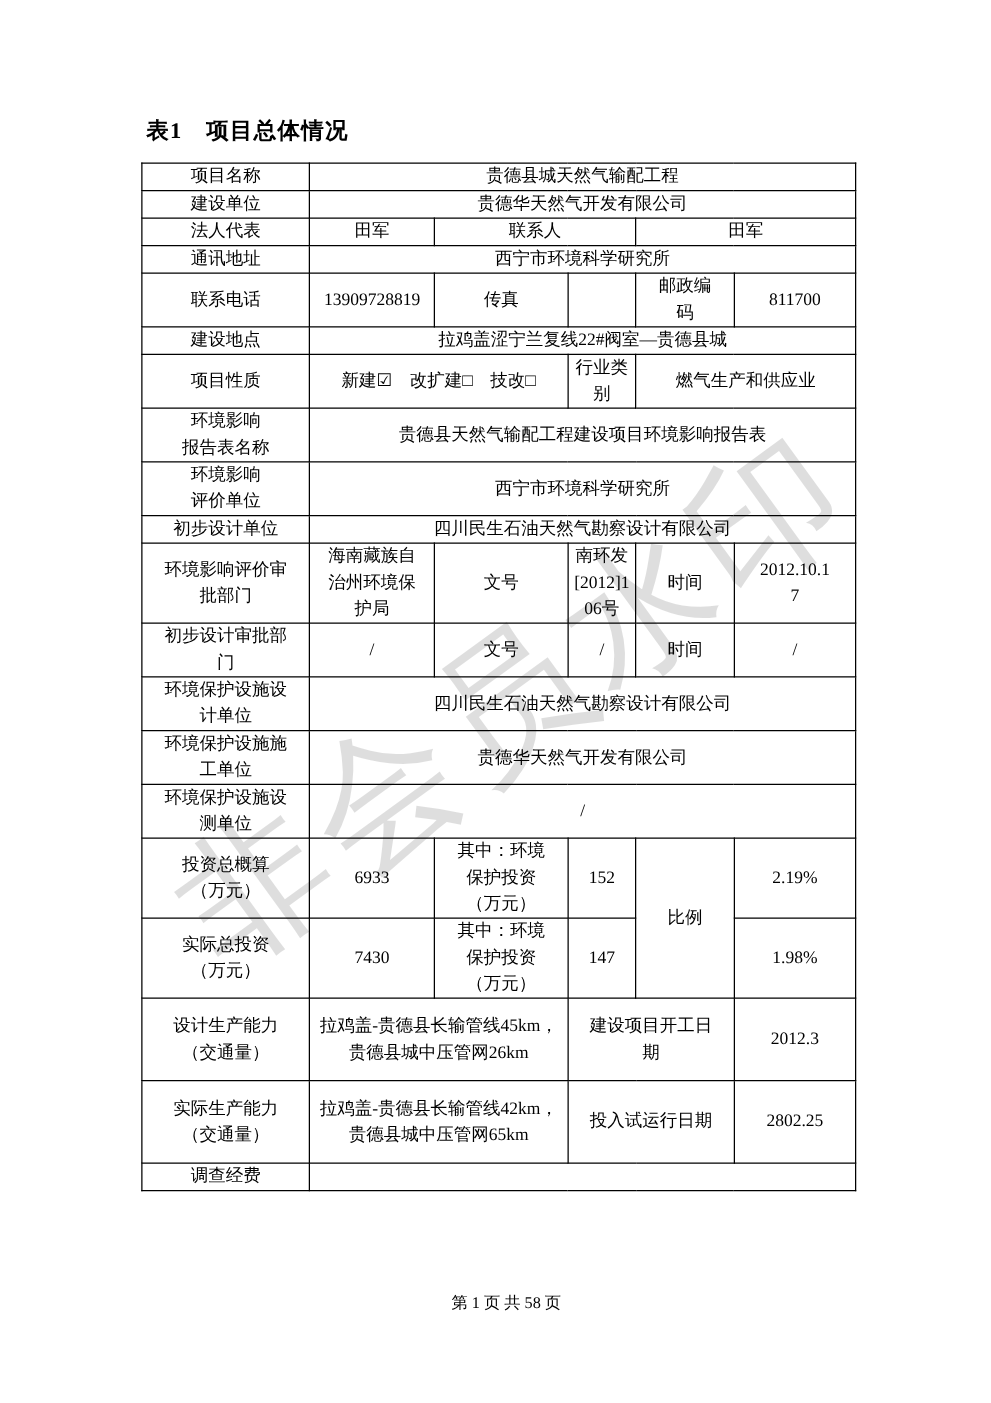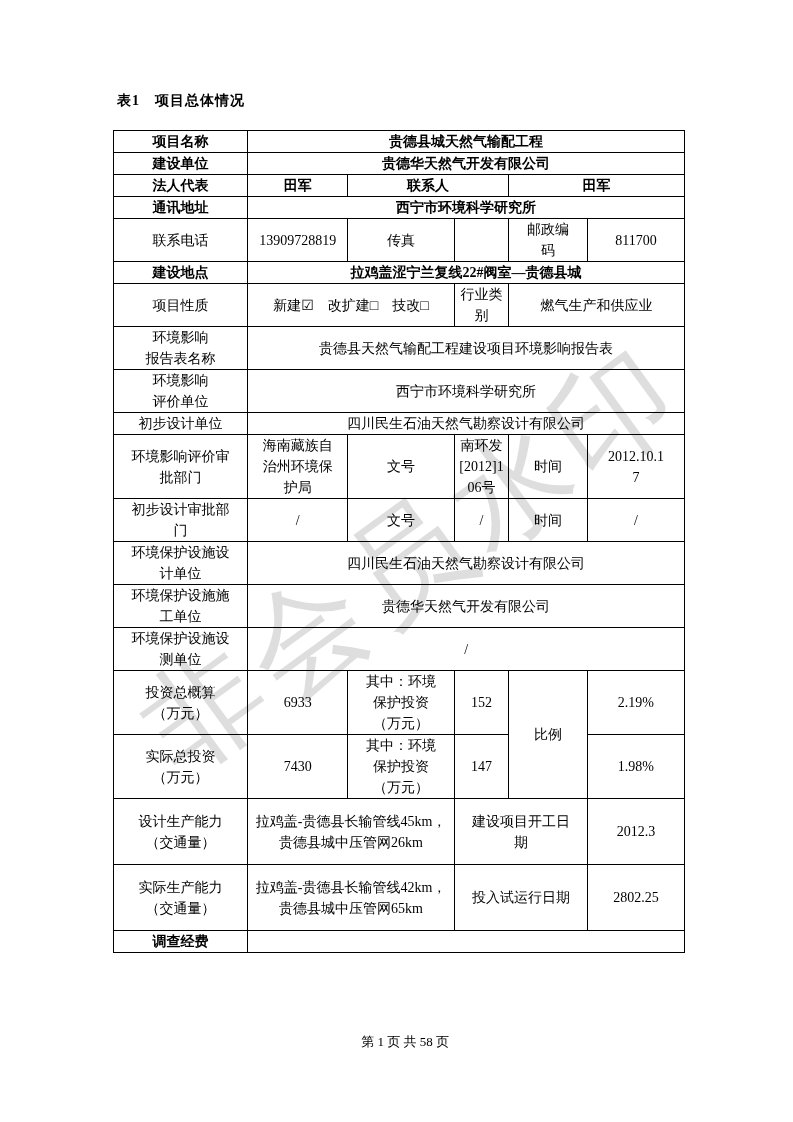--- a/index.html
+++ b/index.html
@@ -21,21 +21,21 @@
     letter-spacing:8px;
     color:rgba(0,0,0,0.13);
     white-space:nowrap;
     z-index:0;
     font-family:"Liberation Sans","DejaVu Sans",sans-serif;
     pointer-events:none;
   }
   .doc-title {
     position:absolute;
     left:117px; top:92px;
-    font-size:14px;
+    font-size:18px;
     font-weight:bold;
     z-index:1;
     letter-spacing:1px;
   }
   table.form {
     position:absolute;
     left:113px; top:130px;
     width:572px;
     border-collapse:collapse;
     table-layout:fixed;
@@ -45,21 +45,21 @@
   table.form td {
     border:1.6px solid #000;
     text-align:center;
     vertical-align:middle;
     font-size:14px;
     line-height:21px;
     padding:0 3px;
     overflow:hidden;
   }
   td.lbl { white-space:pre-line; }
-  tr.h21 { height:21px;font-weight:bold; }
+  tr.h21 { height:21px; }
   tr.h31 { height:20px; }
   tr.h42 { height:42px;margin-top:28px; }
   tr.h43 { height:43px; }
   tr.h63 { height:63px; }
   tr.h66 { height:66px; }
   .footer {
     position:absolute;
     top:1033px; left:0;
     width:100%;
     text-align:center;

